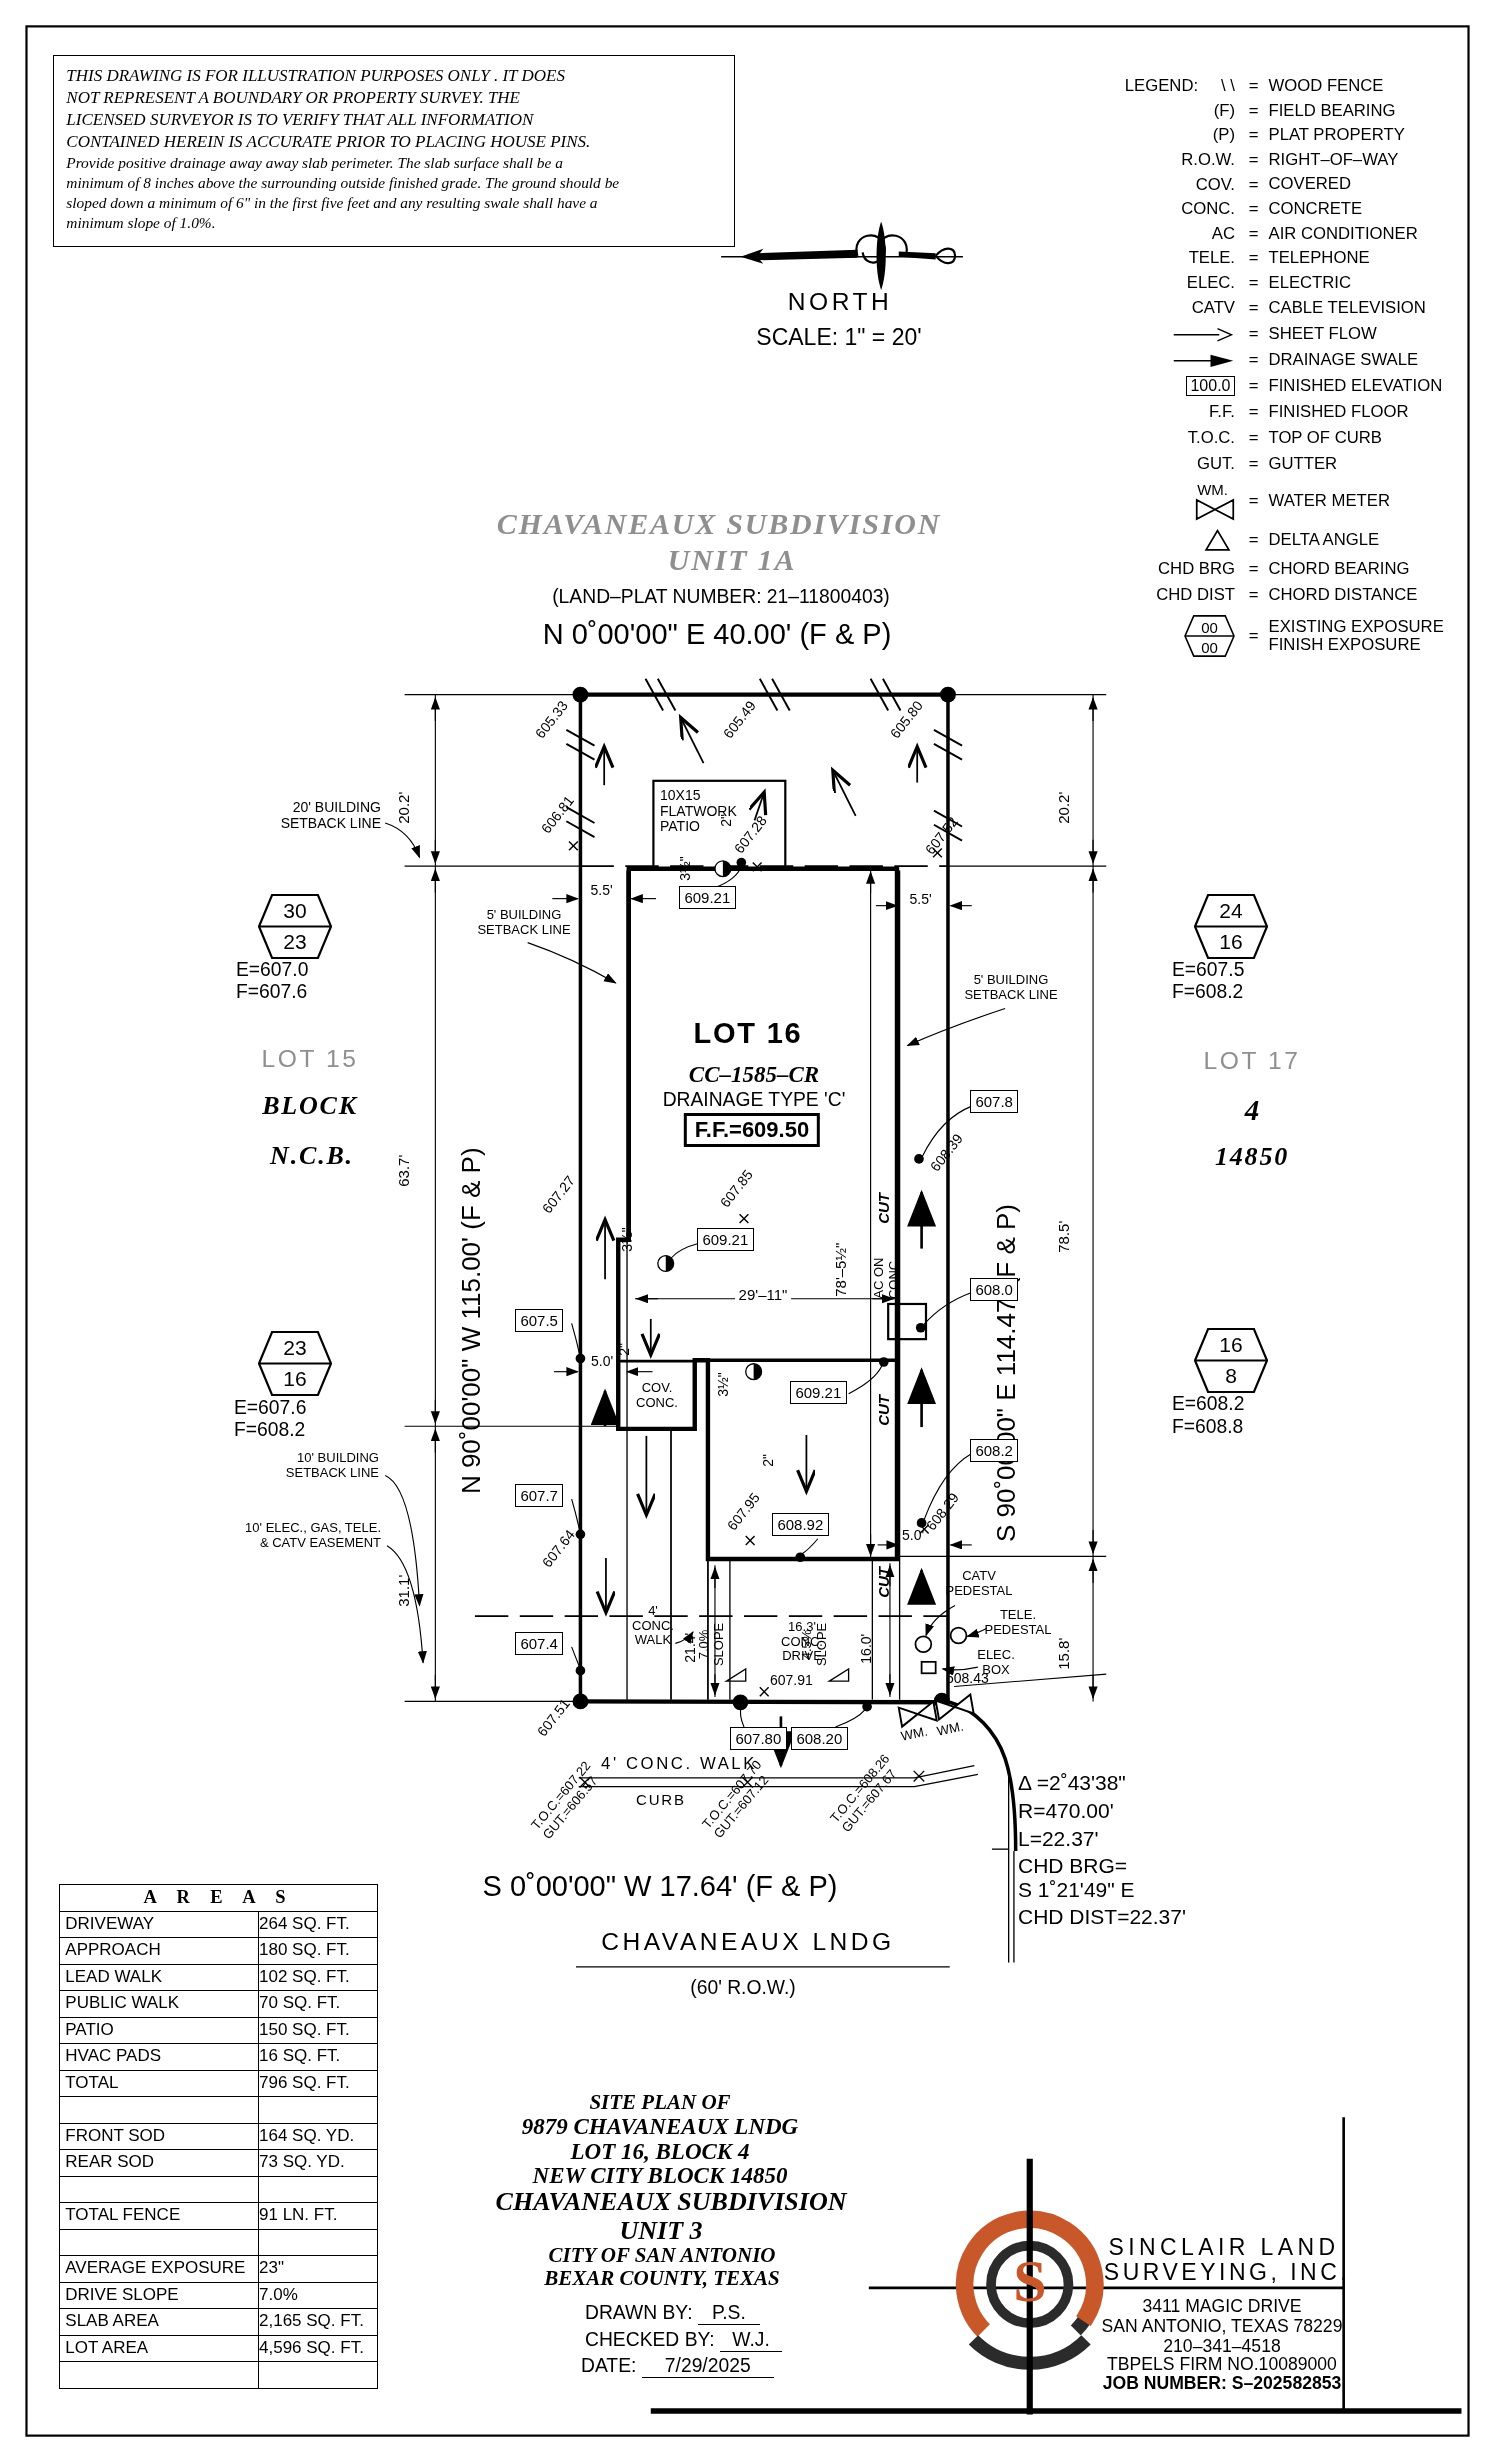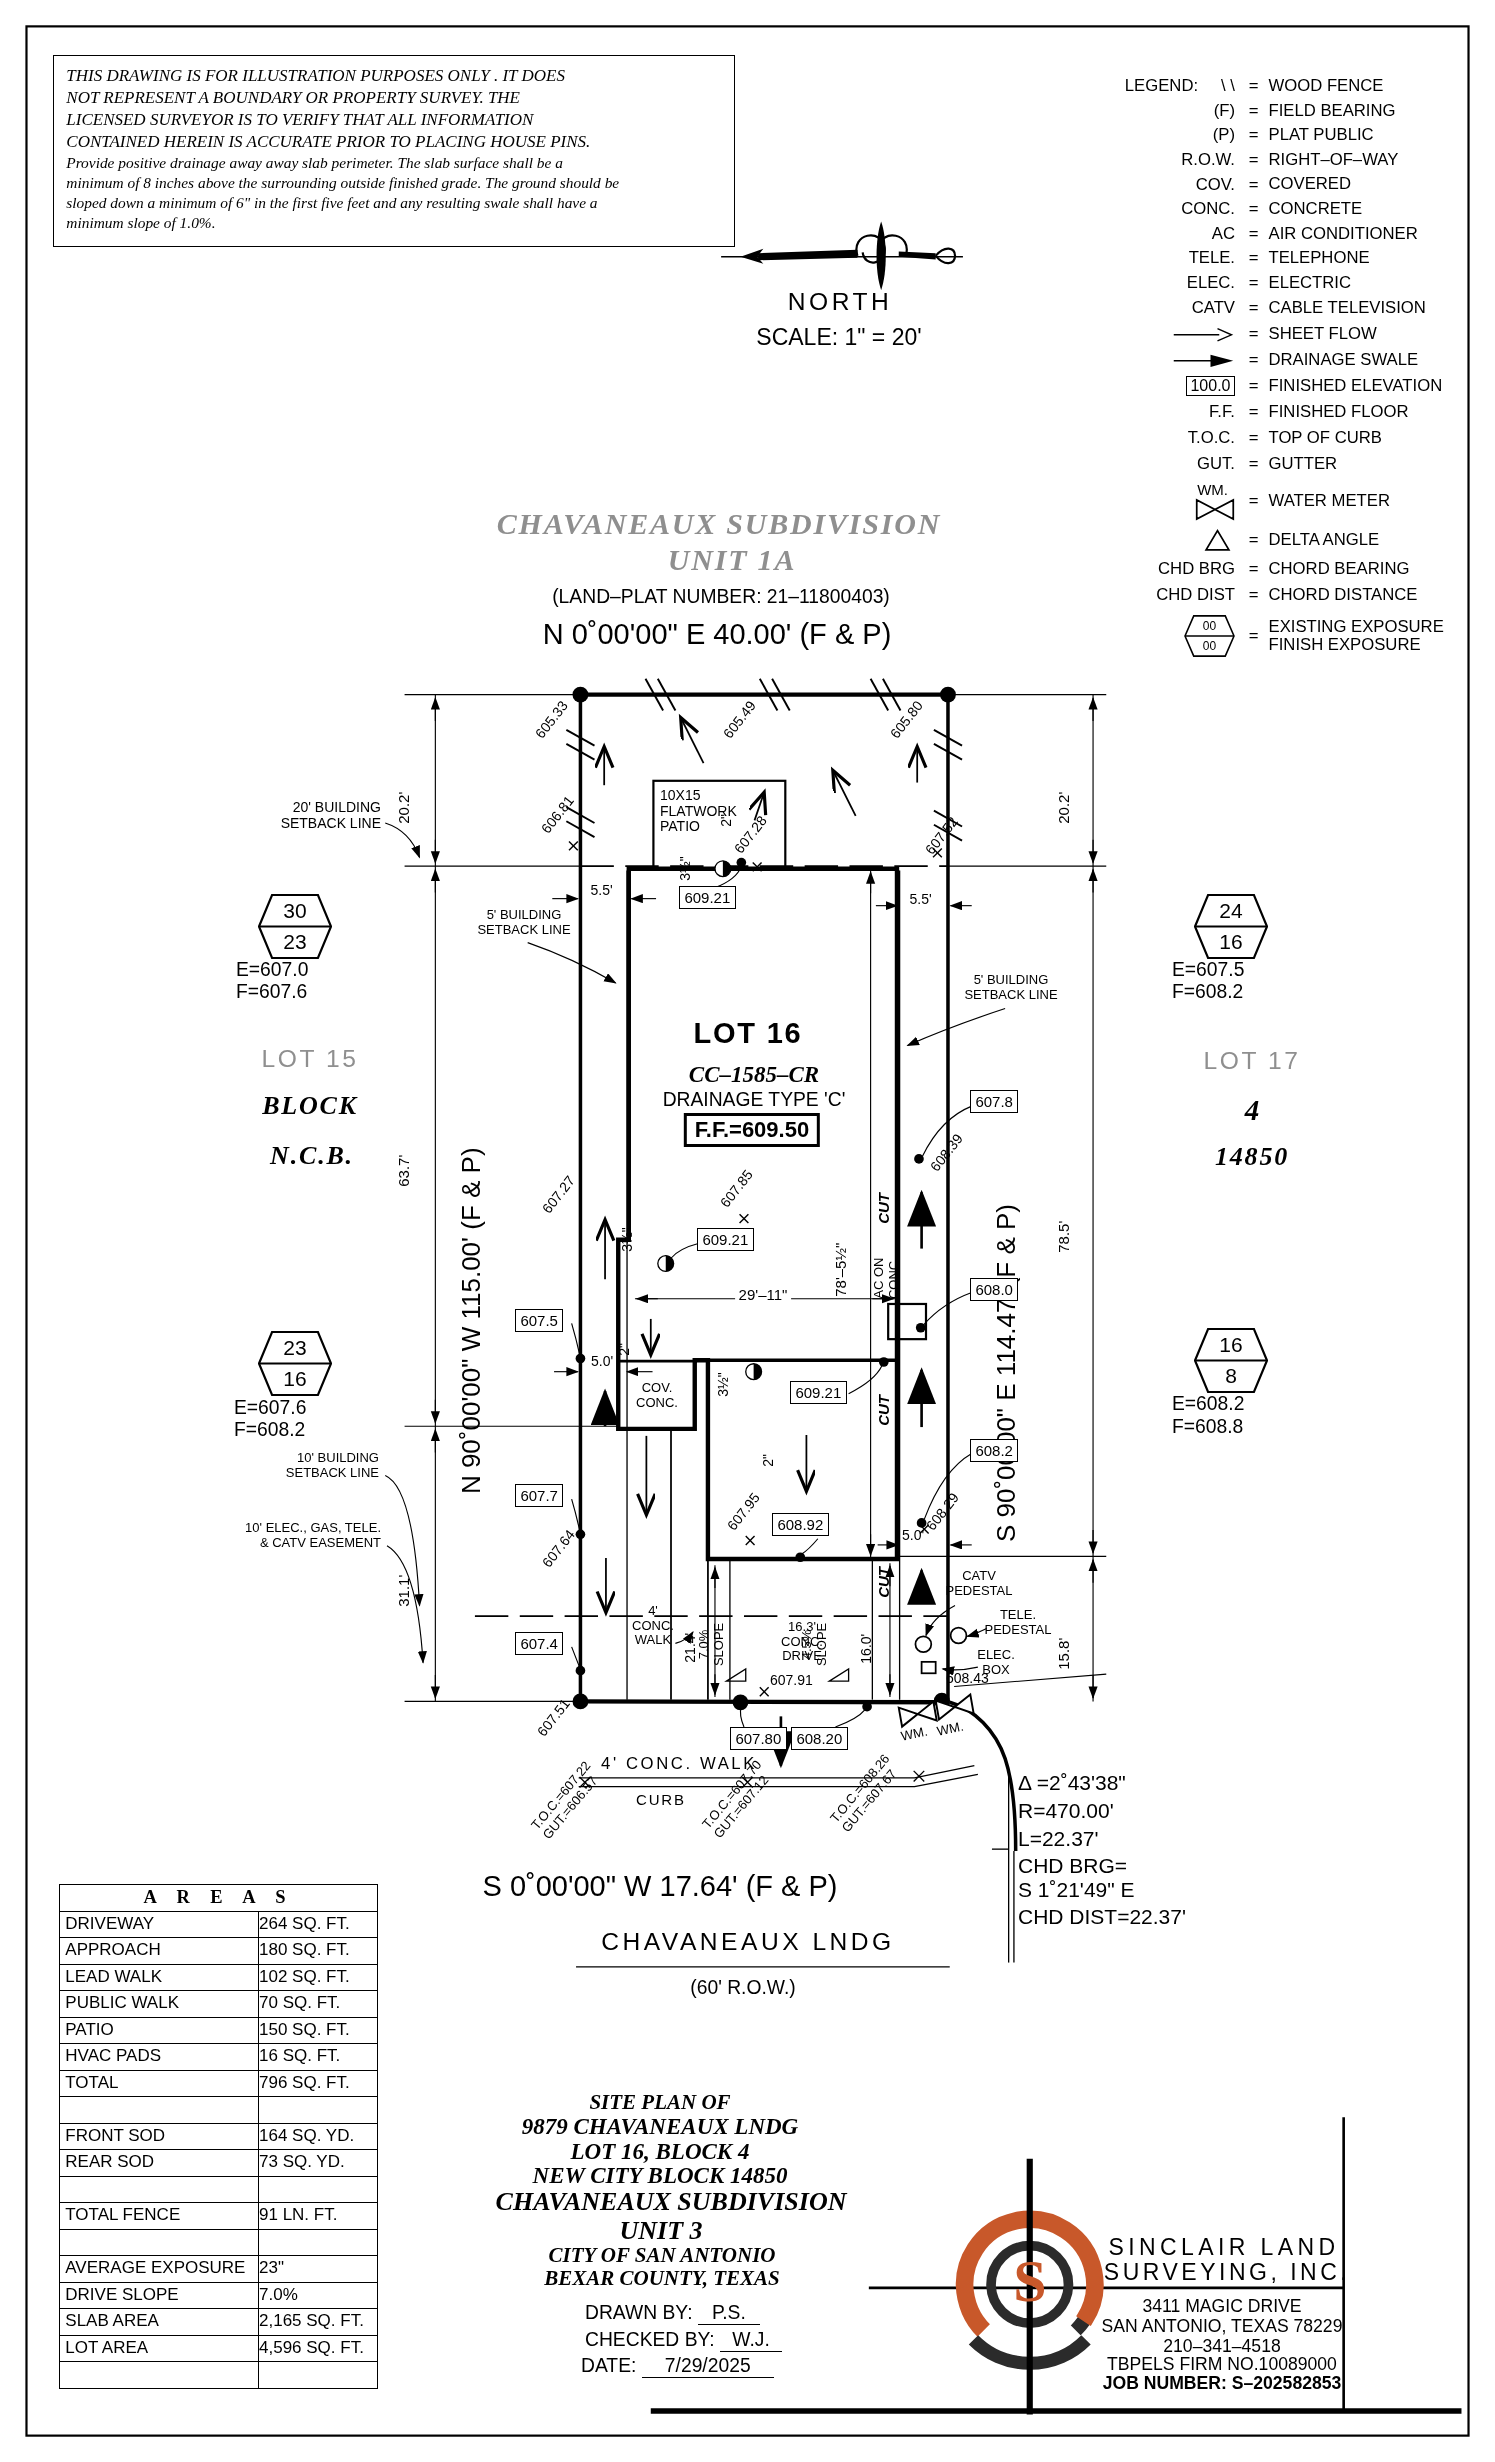--- a/index.html
+++ b/index.html
@@ -39,21 +39,21 @@
   .arow{display:flex;height:25.5px;border-bottom:1.3px solid #000;font-size:17px;line-height:24.6px;}
   .arow:last-child{border-bottom:none;}
   .acl{width:199px;border-right:1.3px solid #000;padding-left:5.3px;box-sizing:border-box;overflow:hidden;}
   .acv{flex:1;text-align:left;padding-right:4.4px;}
   
   .hexwrap{position:absolute;width:74px;height:65px;}
   .hexwrap svg{position:absolute;left:0;top:0;}
   .hexnum{position:absolute;left:0;width:74px;text-align:center;font-size:21px;}
   .mhex{position:relative;width:51px;height:42px;display:inline-block;}
   .mhex svg{position:absolute;left:0;top:0;}
-  .mhexnum{position:absolute;left:0;width:51px;text-align:center;font-size:12px;line-height:1;}
+  .mhexnum{position:absolute;left:0;width:51px;text-align:center;font-size:15px;line-height:1;}
 </style>
 </head>
 <body>
 
 <div id="sheet">
 
   <svg class="layer" width="1495" height="2462" viewBox="0 0 1700 2800">
     <defs>
       <marker id="aO" markerWidth="16" markerHeight="12" refX="13" refY="5" orient="auto">
         <path d="M1,0 L13,5 L1,10" fill="none" stroke="#000" stroke-width="1.8"></path>
@@ -330,21 +330,21 @@
       <span class="ldesc">WOOD FENCE</span>
     </div>
     <div class="lrow" style="height:24.6px">
         <span class="lsym">(F)</span>
         <span class="leq">=</span>
         <span class="ldesc">FIELD BEARING</span>
       </div>
     <div class="lrow" style="height:24.6px">
         <span class="lsym">(P)</span>
         <span class="leq">=</span>
-        <span class="ldesc">PLAT PUBLIC</span>
+        <span class="ldesc">PLAT PROPERTY</span>
       </div>
     <div class="lrow" style="height:24.6px">
         <span class="lsym">R.O.W.</span>
         <span class="leq">=</span>
         <span class="ldesc">RIGHT–OF–WAY</span>
       </div>
     <div class="lrow" style="height:24.6px">
         <span class="lsym">COV.</span>
         <span class="leq">=</span>
         <span class="ldesc">COVERED</span>

